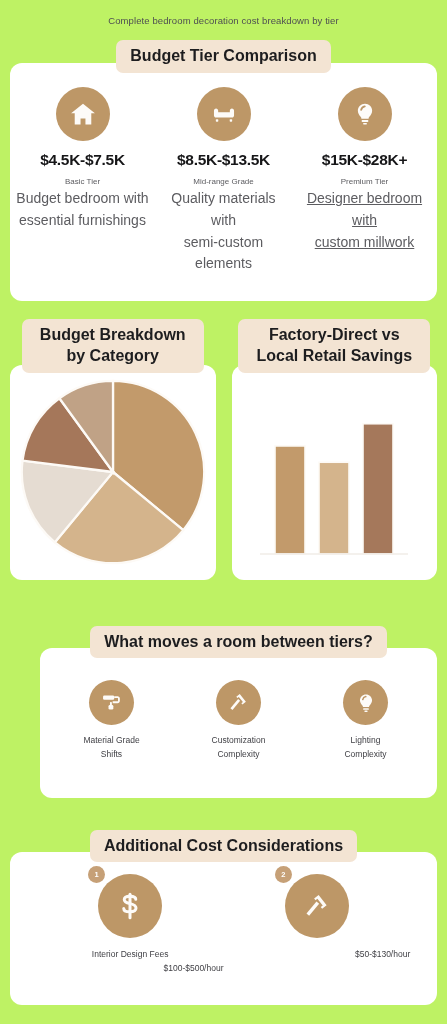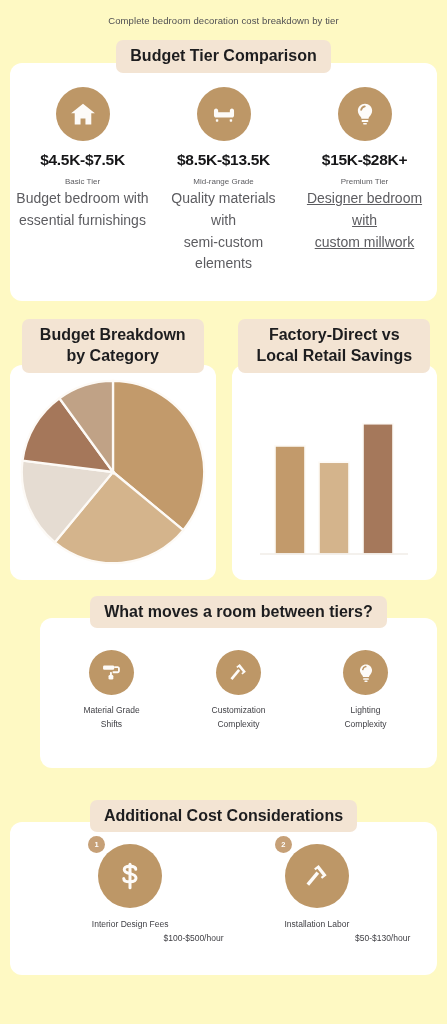--- a/index.html
+++ b/index.html
@@ -7,21 +7,21 @@
     width: 447px;
     height: 1024px;
     background: #f5f4f2;
     font-family: "Liberation Sans", sans-serif;
     overflow: hidden;
   }
   .page {
     position: relative;
     width: 447px;
     height: 1024px;
-    background: #fef9c3;
+    background: #bef264;
   }
 
   
   .subtitle {
     text-align: center;
     font-size: 9.5px;
     color: #4e4e52;
     letter-spacing: .1px;
     padding-top: 15px;
   }
@@ -246,21 +246,21 @@
             <rect x="21" y="65.96000000000001" width="30" height="108.03999999999999" fill="#c29a6b" stroke="#fdfaf6" stroke-width="1.6"></rect>
             <rect x="65" y="82.24" width="30" height="91.76" fill="#d4b48c" stroke="#fdfaf6" stroke-width="1.6"></rect>
             <rect x="109" y="43.75999999999999" width="30" height="130.24" fill="#a5785b" stroke="#fdfaf6" stroke-width="1.6"></rect>
             <line x1="6" y1="174" x2="154" y2="174" stroke="#f0ece7" stroke-width="1.4"></line>
           </svg>
       </div>
     </div>
 
   </div>
 
-  <div style="margin-top:16px;padding-left:30px;">
+  <div style="margin-top:46px;padding-left:30px;">
     <div class="badge-wrap">
       <div class="badge">What moves a room between tiers?</div>
     </div>
     <div class="card">
       <div class="feature-row">
 
         <div class="feature">
           <div class="circ">
             <svg width="23" height="23" viewBox="0 0 24 24" fill="#fdfbf8">
               <rect x="3.2" y="4.6" width="11.6" height="4.6" rx="1.3"></rect>
@@ -325,21 +325,20 @@
         <div class="cons">
           <div class="cons-circ-wrap">
             <div class="num-badge">2</div>
             <div class="circ">
               <svg width="30" height="30" viewBox="0 0 24 24" fill="#fdfbf8">
                 <path d="M13.3 3.1 9.7 6.0l1.1 1.4 1.5-1.2 4.3 5.3-1.6 1.3 1.1 1.4 3.6-2.9z"></path>
                 <path d="M11.6 8.4 3.6 17.9l2.1 1.8 8.0-9.6z"></path>
               </svg>
             </div>
           </div>
-          <div class="cons-title">Installation Labor</div>
           <div class="cons-value">$50-$130/hour</div>
         </div>
 
       </div>
     </div>
   </div>
 
 </div>
 
 </body></html>

